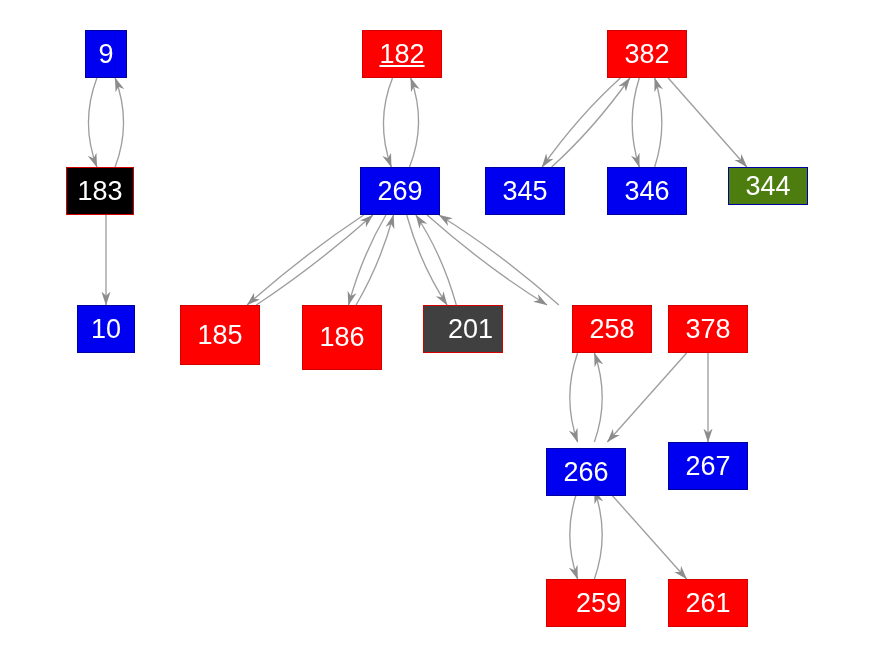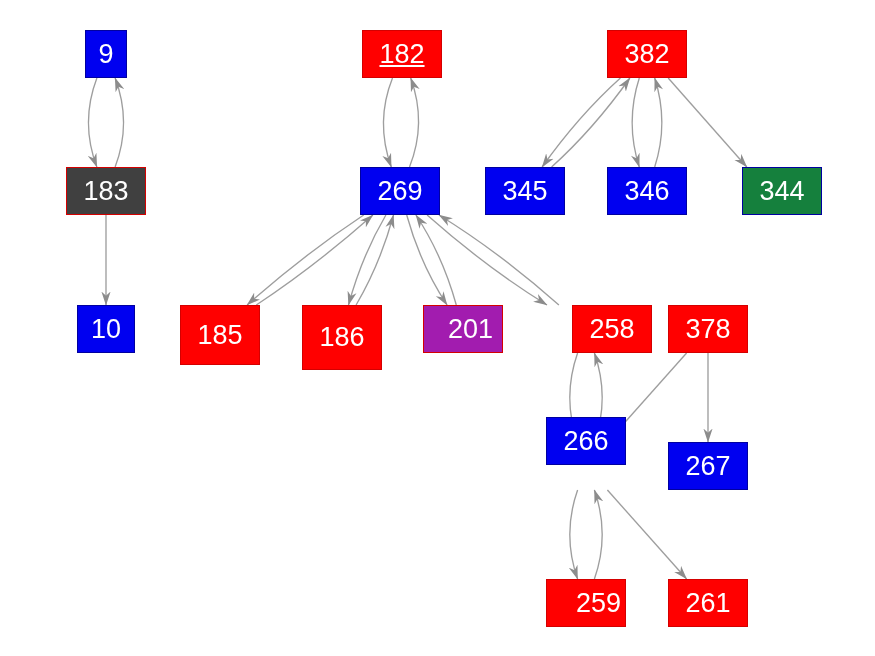--- a/index.html
+++ b/index.html
@@ -66,31 +66,31 @@
         <path d="M594.4,442.0 Q610.0,397.5 594.4,353.0" fill="none" stroke="#9e9e9e" stroke-width="1.35" marker-end="url(#arrowhead)"></path>
         <path d="M686.6,353.0 Q647.0,397.5 607.4,442.0" fill="none" stroke="#9e9e9e" stroke-width="1.35" marker-end="url(#arrowhead)"></path>
         <path d="M708.0,353.0 Q708.0,397.5 708.0,442.0" fill="none" stroke="#9e9e9e" stroke-width="1.35" marker-end="url(#arrowhead)"></path>
         <path d="M577.6,490.0 Q562.0,534.5 577.6,579.0" fill="none" stroke="#9e9e9e" stroke-width="1.35" marker-end="url(#arrowhead)"></path>
         <path d="M594.4,579.0 Q610.0,534.5 594.4,490.0" fill="none" stroke="#9e9e9e" stroke-width="1.35" marker-end="url(#arrowhead)"></path>
         <path d="M607.4,490.0 Q647.0,534.5 686.6,579.0" fill="none" stroke="#9e9e9e" stroke-width="1.35" marker-end="url(#arrowhead)"></path>
       </g>
   </svg>
   <div id="node-layer">
       <div class="node" style="left: 85px; top: 30px; width: 42px; height: 48px; background: rgb(0, 0, 240); border: 1px solid rgb(0, 0, 160); color: rgb(255, 255, 255);">9</div>
-      <div class="node" style="left: 66px; top: 167px; width: 80px; height: 48px; background: #404040; border: 1px solid rgb(212, 0, 0); color: rgb(255, 255, 255);">183</div>
+      <div class="node" style="left: 66px; top: 167px; width: 68px; height: 48px; background: #000000; border: 1px solid rgb(212, 0, 0); color: rgb(255, 255, 255);">183</div>
       <div class="node" style="left: 77px; top: 305px; width: 58px; height: 48px; background: rgb(0, 0, 240); border: 1px solid rgb(0, 0, 160); color: rgb(255, 255, 255);">10</div>
       <div class="node" style="left: 362px; top: 30px; width: 80px; height: 48px; background: rgb(255, 0, 0); border: 1px solid rgb(212, 0, 0); color: rgb(255, 255, 255); text-decoration: underline;">182</div>
       <div class="node" style="left: 360px; top: 167px; width: 80px; height: 48px; background: rgb(0, 0, 240); border: 1px solid rgb(0, 0, 160); color: rgb(255, 255, 255);">269</div>
       <div class="node" style="left: 607px; top: 30px; width: 80px; height: 48px; background: rgb(255, 0, 0); border: 1px solid rgb(212, 0, 0); color: rgb(255, 255, 255);">382</div>
       <div class="node" style="left: 485px; top: 167px; width: 80px; height: 48px; background: rgb(0, 0, 240); border: 1px solid rgb(0, 0, 160); color: rgb(255, 255, 255);">345</div>
       <div class="node" style="left: 607px; top: 167px; width: 80px; height: 48px; background: rgb(0, 0, 240); border: 1px solid rgb(0, 0, 160); color: rgb(255, 255, 255);">346</div>
-      <div class="node" style="left: 728px; top: 167px; width: 80px; height: 48px; background: #15803d; border: 1px solid rgb(0, 0, 160); color: rgb(255, 255, 255); margin-left: 14px;">344</div>
+      <div class="node" style="left: 728px; top: 167px; width: 80px; height: 38px; background: #4d7c0f; border: 1px solid rgb(0, 0, 160); color: rgb(255, 255, 255);">344</div>
       <div class="node" style="left: 180px; top: 305px; width: 80px; height: 60px; background: rgb(255, 0, 0); border: 1px solid rgb(212, 0, 0); color: rgb(255, 255, 255);">185</div>
       <div class="node" style="left: 302px; top: 305px; width: 80px; height: 65px; background: rgb(255, 0, 0); border: 1px solid rgb(212, 0, 0); color: rgb(255, 255, 255);">186</div>
-      <div class="node" style="left: 423px; top: 305px; width: 80px; height: 48px; background: #a21caf; border: 1px solid rgb(212, 0, 0); color: rgb(255, 255, 255); padding-left: 15px;">201</div>
+      <div class="node" style="left: 423px; top: 305px; width: 80px; height: 48px; background: #404040; border: 1px solid rgb(212, 0, 0); color: rgb(255, 255, 255); padding-left: 15px;">201</div>
       <div class="node" style="left: 546px; top: 305px; width: 80px; height: 48px; background: rgb(255, 0, 0); border: 1px solid rgb(212, 0, 0); color: rgb(255, 255, 255); margin-left: 26px;">258</div>
       <div class="node" style="left: 668px; top: 305px; width: 80px; height: 48px; background: rgb(255, 0, 0); border: 1px solid rgb(212, 0, 0); color: rgb(255, 255, 255);">378</div>
-      <div class="node" style="left: 546px; top: 417px; width: 80px; height: 48px; background: rgb(0, 0, 240); border: 1px solid rgb(0, 0, 160); color: rgb(255, 255, 255);">266</div>
+      <div class="node" style="left: 546px; top: 448px; width: 80px; height: 48px; background: rgb(0, 0, 240); border: 1px solid rgb(0, 0, 160); color: rgb(255, 255, 255);">266</div>
       <div class="node" style="left: 668px; top: 442px; width: 80px; height: 48px; background: rgb(0, 0, 240); border: 1px solid rgb(0, 0, 160); color: rgb(255, 255, 255);">267</div>
       <div class="node" style="left: 546px; top: 579px; width: 80px; height: 48px; background: rgb(255, 0, 0); border: 1px solid rgb(212, 0, 0); color: rgb(255, 255, 255); padding-left: 25px;">259</div>
       <div class="node" style="left: 668px; top: 579px; width: 80px; height: 48px; background: rgb(255, 0, 0); border: 1px solid rgb(212, 0, 0); color: rgb(255, 255, 255);">261</div>
     </div>
 </div>
 
 </body></html>

